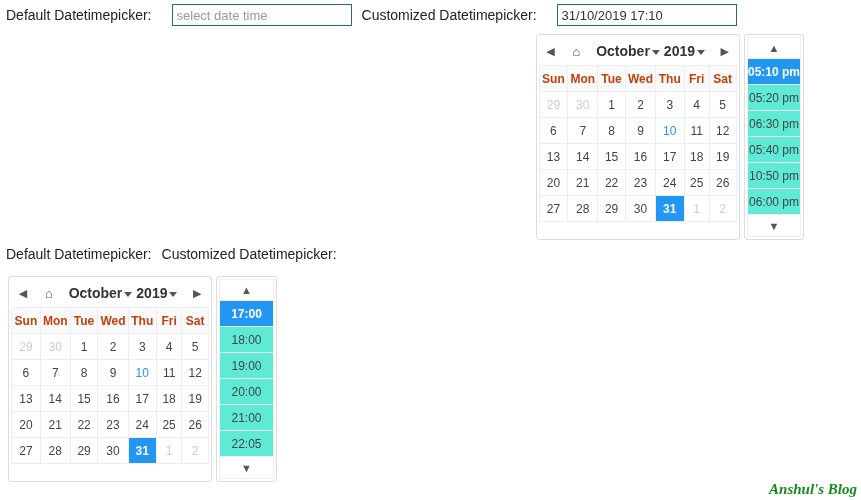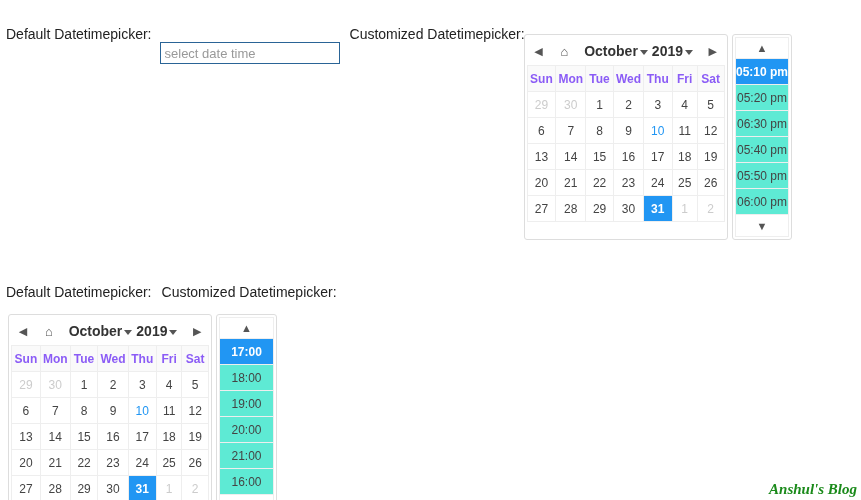--- a/index.html
+++ b/index.html
@@ -12,31 +12,30 @@
     background: #fff;
     position: relative;
     width: 861px;
     height: 500px;
   }
   .row {
     display: flex;
     align-items: flex-start;
     gap: 10px;
   }
-  .field { display: flex; align-items: center; gap: 8px; white-space: nowrap; }
+  .field { display: flex; align-items: center; gap: 20px; white-space: nowrap; }
   .label { color: #222; }
   input.dt {
     height: 22px;
     border: 1px solid #2a6496;
     padding: 2px 4px;
     font-size: 13px;
     color: #333;
     width: 180px;
     font-family: inherit;
-    margin-top: 38px;
   }
   input.dt::placeholder { color: #999; }
 
   .picker-wrap { position: relative; }
 
   .picker {
     display: inline-flex;
     gap: 4px;
     margin-top: 4px;
     padding: 2px;
@@ -83,21 +82,21 @@
   table.cal { border-collapse: collapse; }
   table.cal th, table.cal td {
     width: 34px;
     height: 26px;
     border: 1px solid #eee;
     text-align: center;
     font-size: 12px;
     padding: 0;
   }
   table.cal th {
-    color: #8b5cf6;
+    color: #c2410c;
     font-weight: bold;
     background: #fafafa;
   }
   td.day { color: #444; cursor: pointer; }
   td.other { color: #ccc; }
   td.today { color: #2196f3; }
   td.sel { background: #2196f3; color: #fff; font-weight: bold; }
 
   .time-panel { width: 72px; display:flex; flex-direction:column; }
   .time-arrow {
@@ -212,21 +211,21 @@
             </tbody>
         </table>
       </div>
       <div class="panel time-panel">
         <div class="time-arrow">▲</div>
         <div class="time-list" id="p1-times">
             <div class="time-item sel">05:10 pm</div>
             <div class="time-item">05:20 pm</div>
             <div class="time-item">06:30 pm</div>
             <div class="time-item">05:40 pm</div>
-            <div class="time-item">05:50 pm</div>
+            <div class="time-item">10:50 pm</div>
             <div class="time-item">06:00 pm</div>
           </div>
         <div class="time-arrow" style="border-top:none">▼</div>
       </div>
     </div>
   </div>
 </div>
 
 <div class="row">
   <div class="field picker-wrap">
@@ -304,21 +303,21 @@
         </table>
       </div>
       <div class="panel time-panel">
         <div class="time-arrow">▲</div>
         <div class="time-list" id="p2-times">
             <div class="time-item sel">17:00</div>
             <div class="time-item">18:00</div>
             <div class="time-item">19:00</div>
             <div class="time-item">20:00</div>
             <div class="time-item">21:00</div>
-            <div class="time-item">16:00</div>
+            <div class="time-item">22:05</div>
           </div>
         <div class="time-arrow" style="border-top:none">▼</div>
       </div>
     </div>
   </div>
   <div class="field">
     <span class="label">Customized Datetimepicker:</span>
   </div>
 </div>
 

